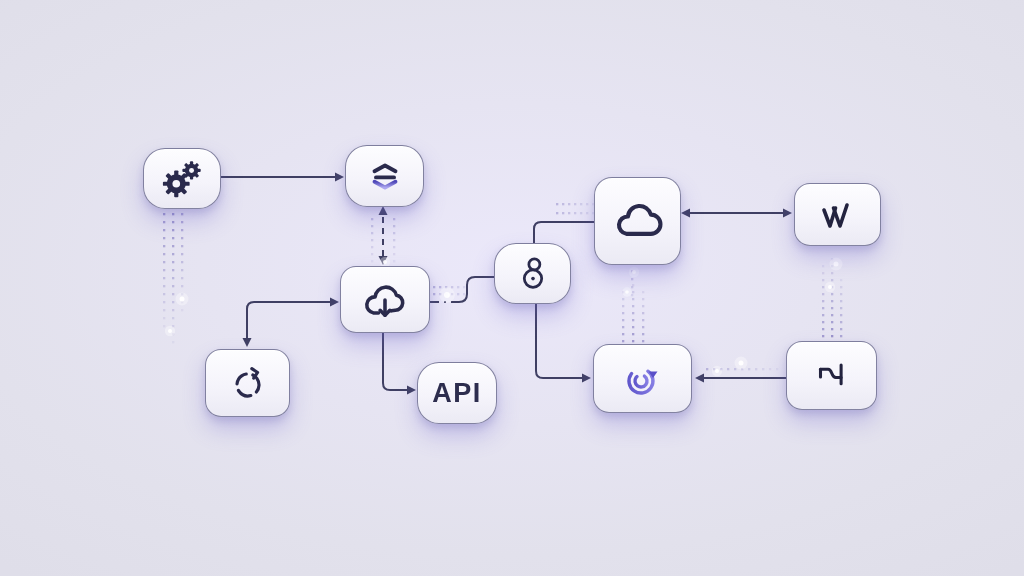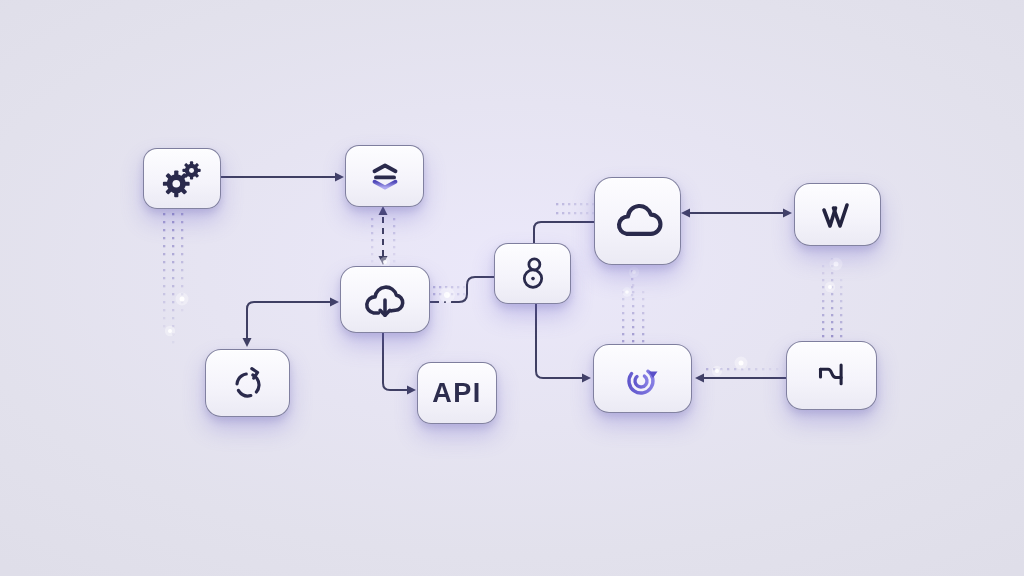--- a/index.html
+++ b/index.html
@@ -7,21 +7,21 @@
     position:relative;width:1024px;height:576px;overflow:hidden;
     font-family:"Liberation Sans",sans-serif;
     background:
       radial-gradient(75% 70% at 50% 46%, #ebe8fa 0%, #e6e4f2 40%, #e2e1ec 72%, #dfdee9 100%);
   }
   #fx{position:absolute;left:0;top:0;}
   .card{
     position:absolute;display:flex;align-items:center;justify-content:center;
     background:linear-gradient(180deg,#fdfdff 0%,#f5f4fb 55%,#ebeaf4 100%);
     border:1.5px solid rgba(90,90,130,.75);
-    border-radius:14px;
+    border-radius:22px;
     box-shadow:0 12px 22px rgba(113,102,205,.30),0 4px 7px rgba(85,78,150,.18),inset 0 1px 0 rgba(255,255,255,.85);
   }
   .r16{border-radius:16px;}
   .r18{border-radius:18px;}
   .api-text{
     font-size:27px;font-weight:700;color:#2d2d4e;letter-spacing:1.5px;
   }
   svg .ink{stroke:#2a2a4c;fill:none;stroke-linecap:round;stroke-linejoin:round;}
 </style>
 </head>

